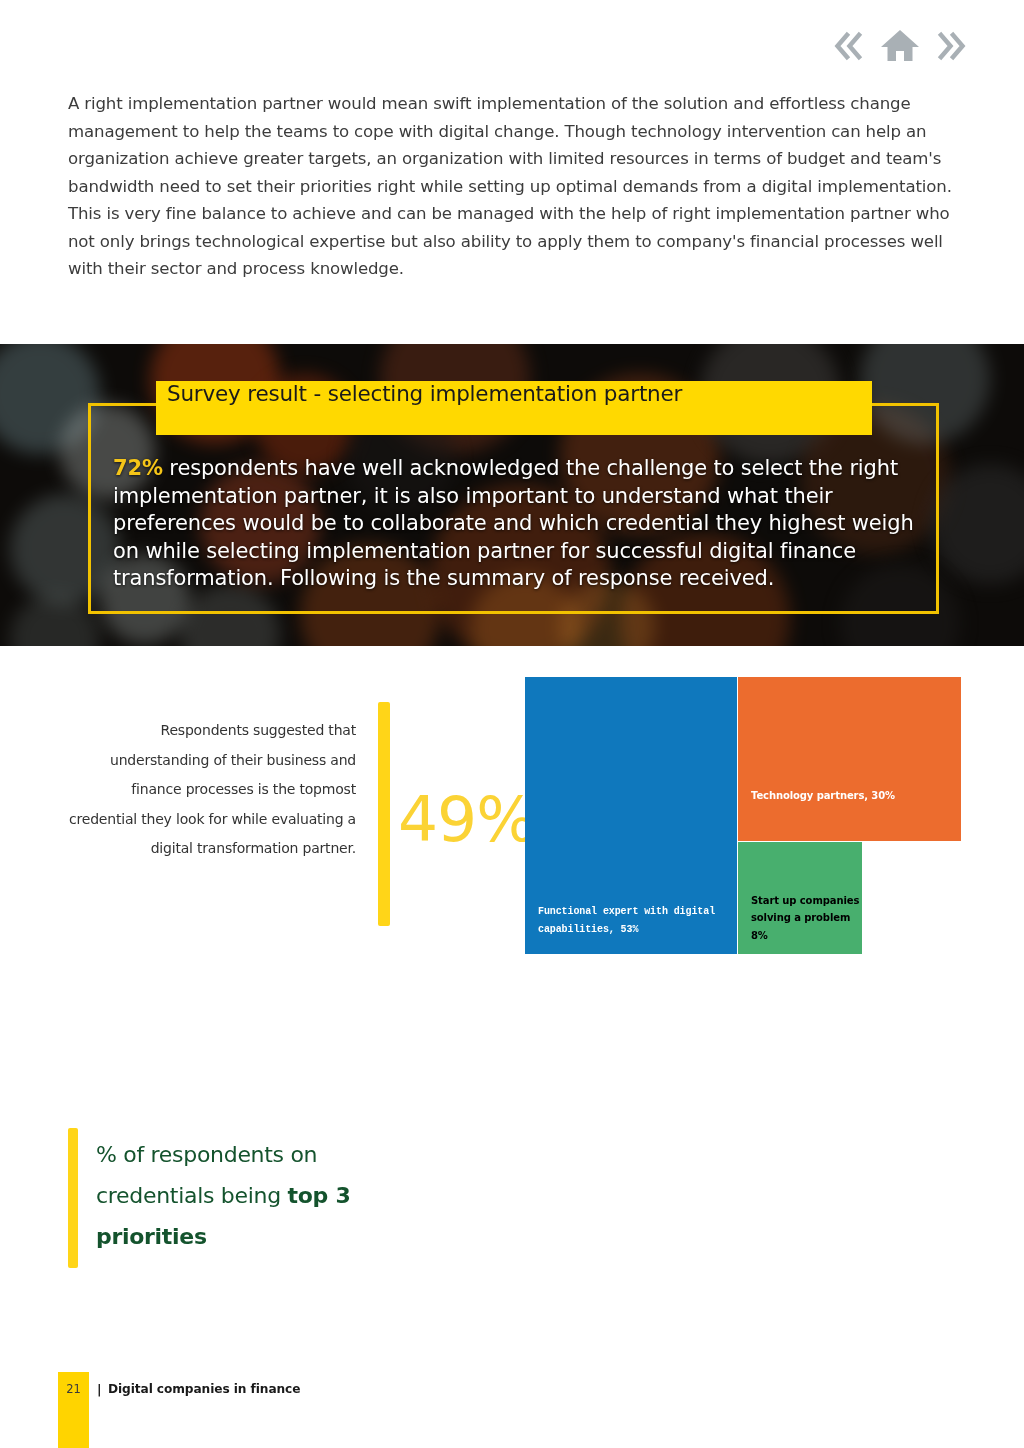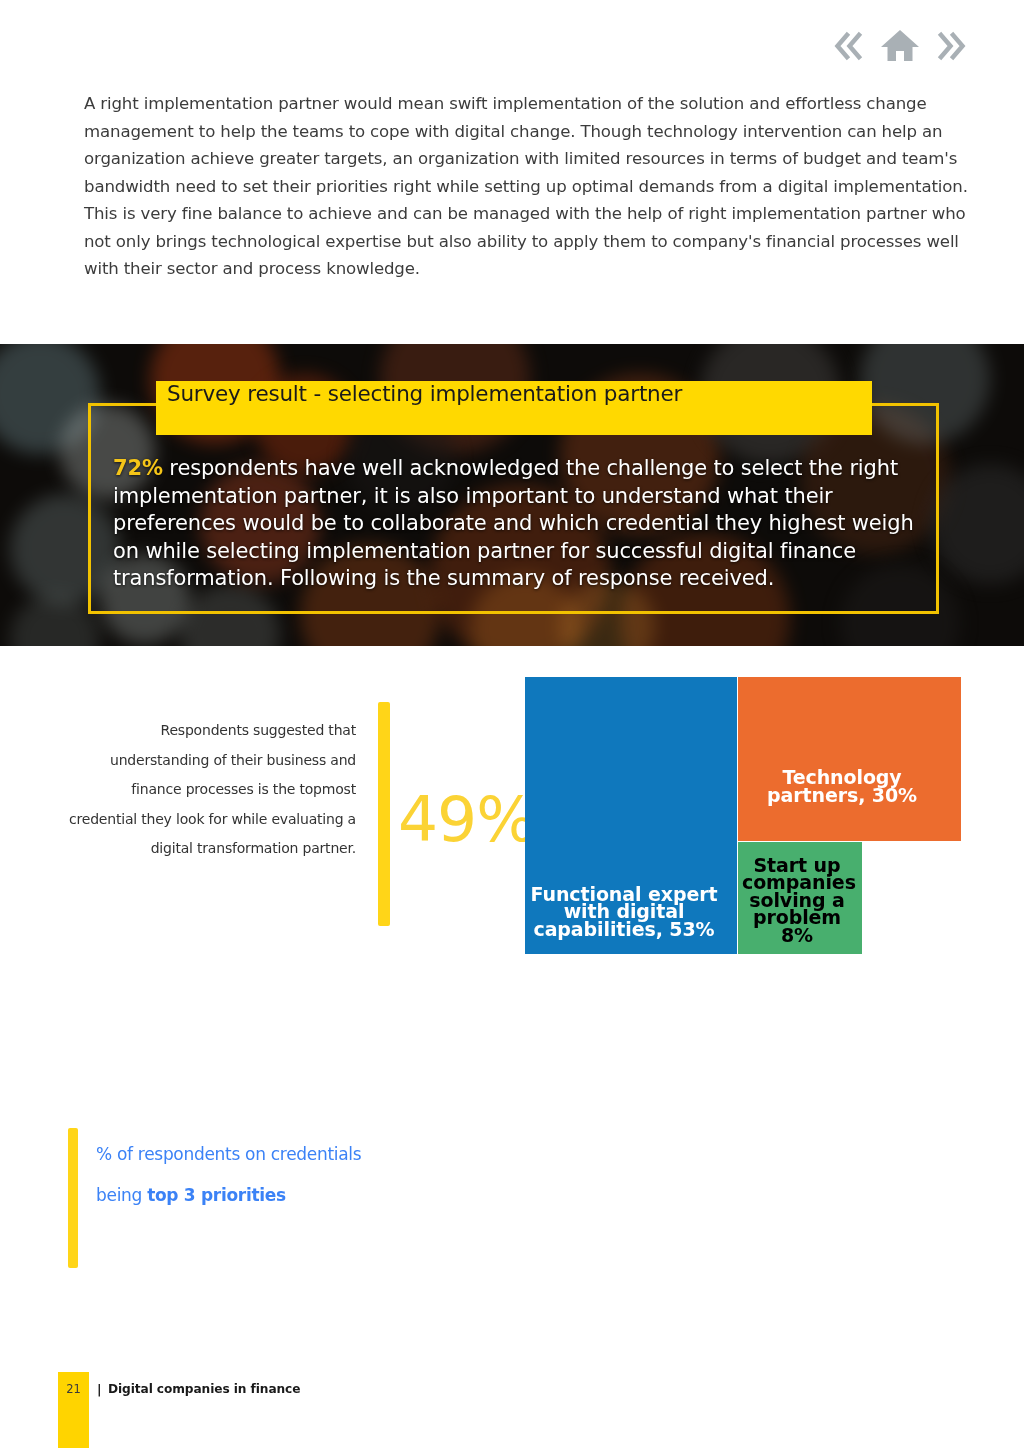--- a/index.html
+++ b/index.html
@@ -16,21 +16,21 @@
     position:absolute; top:28px; right:55px;
     display:flex; align-items:center; gap:14px;
   }
   .nav-icons svg { display:block; }
 
   
   .intro {
     position:absolute; left:68px; top:90px; width:892px;
     font-family:"DejaVu Sans", sans-serif;
     font-size:16.6px; line-height:27.5px;
-    color:#3c3c3c; letter-spacing:-0.15px;margin-left:16px;
+    color:#3c3c3c; letter-spacing:-0.15px;
   }
 
   
   .banner {
     position:absolute; left:0; top:344px; width:1024px; height:302px;
     overflow:hidden; background:#0d0b09;
   }
   .banner-bg { position:absolute; inset:0; }
   .bokeh { position:absolute; border-radius:50%; filter:blur(9px); }
 
@@ -72,40 +72,40 @@
   }
   .tm-pct {
     position:absolute; left:398px; top:783px;
     font-size:63px; color:#FBD335; letter-spacing:-1px;
   }
   .treemap {
     position:absolute; left:525px; top:677px; width:436px; height:277px;
   }
   .tm-cell { position:absolute; }
   .tm-label {
-    position:absolute; left:4px; font-weight:bold;
-    font-size:19px; line-height:17.5px; letter-spacing:-0.1px;text-align:center;
+    position:absolute; left:13px; font-weight:bold;
+    font-size:10px; line-height:17.5px; letter-spacing:-0.1px;
   }
   .tm-cell.blue   { left:0;     top:0;    width:212px; height:277px; background:#0F78BD; }
   .tm-cell.orange { left:213px; top:0;    width:223px; height:164px; background:#EC6C2E; }
   .tm-cell.green  { left:213px; top:165px;width:124px; height:112px; background:#48AF6E; }
   .tm-cell.teal   { left:338px; top:165px;width:98px;  height:112px; background:#8FD6CE; }
-  .tm-cell.blue   .tm-label { bottom:16px; color:#fff; width:190px; }
+  .tm-cell.blue   .tm-label { bottom:16px; color:#fff; width:190px;font-family:Liberation Mono, monospace; }
   .tm-cell.orange .tm-label { bottom:37px; color:#fff; width:200px; }
   .tm-cell.green  .tm-label { bottom:10px; color:#000000; width:110px; }
   .tm-cell.teal   .tm-label { bottom:10px; color:#111; width:84px; }
 
   
   .bc-rule {
     position:absolute; left:68px; top:1128px; width:10px; height:140px;
     background:#FFD518; border-radius:2px;
   }
   .bc-heading {
     position:absolute; left:96px; top:1134px; width:300px;
-    font-size:17px; line-height:41px; color:#3b82f6; letter-spacing:-0.3px;
+    font-size:22px; line-height:41px; color:#14532d; letter-spacing:-0.3px;
   }
   .bc-heading b { font-weight:bold; }
 
   .chart { position:absolute; left:418px; top:990px; width:556px; height:370px; }
 
   
   .footer-box {
     position:absolute; left:58px; top:1372px; width:31px; height:76px;
     background:#FFD400;
   }

